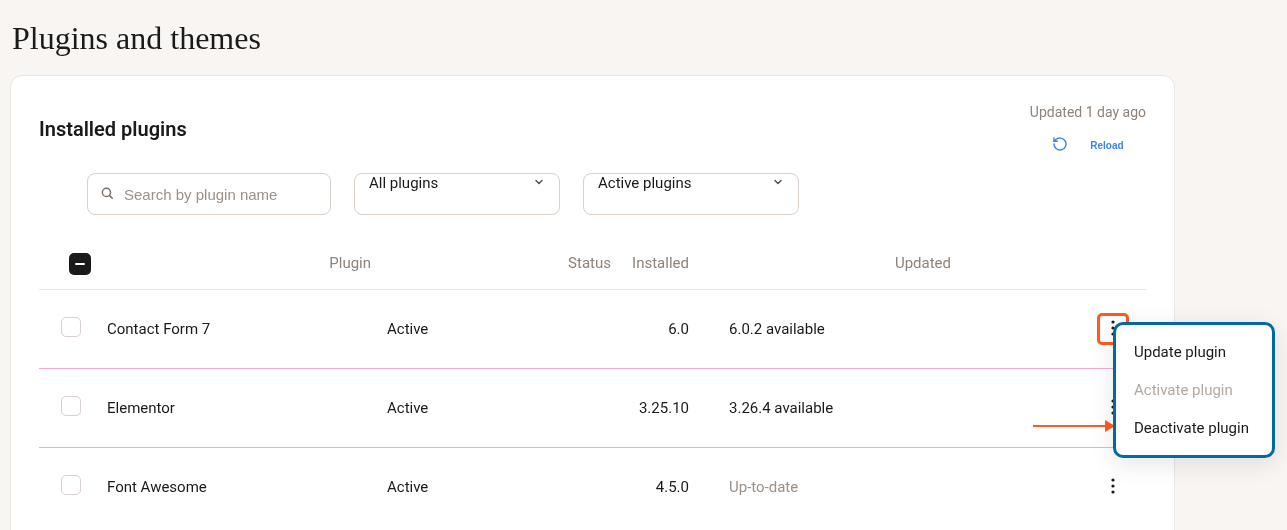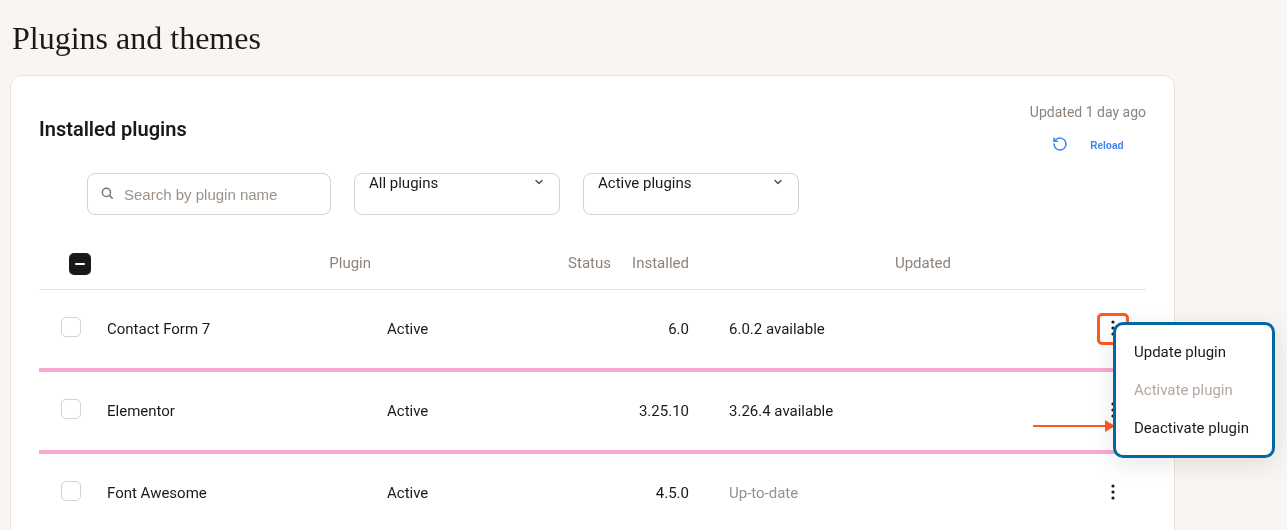--- a/index.html
+++ b/index.html
@@ -146,21 +146,21 @@
     th.col-plugin, td.col-plugin { width: 280px; }
     th.col-status, td.col-status { width: 240px; }
     th.col-installed, td.col-installed { width: 80px; text-align: right; padding-right: 10px;}
     th.col-latest, td.col-latest { width: 260px; padding-left: 30px;}
     th.col-actions, td.col-actions { width: auto; text-align: right; padding-right: 20px;}
 
     tbody td {
       font-size: 15px;
       color: #1a1a1a;
       padding: 26px 8px;
-      border-bottom: 4px solid #f9a8d4;
+      border-bottom: 1px solid #f9a8d4;
       vertical-align: middle;
     }
 
     tbody tr:last-child td { border-bottom: none; }
 
     .muted { color: #9b9189; }
 
     .head-check {
       width: 22px;
       height: 22px;

